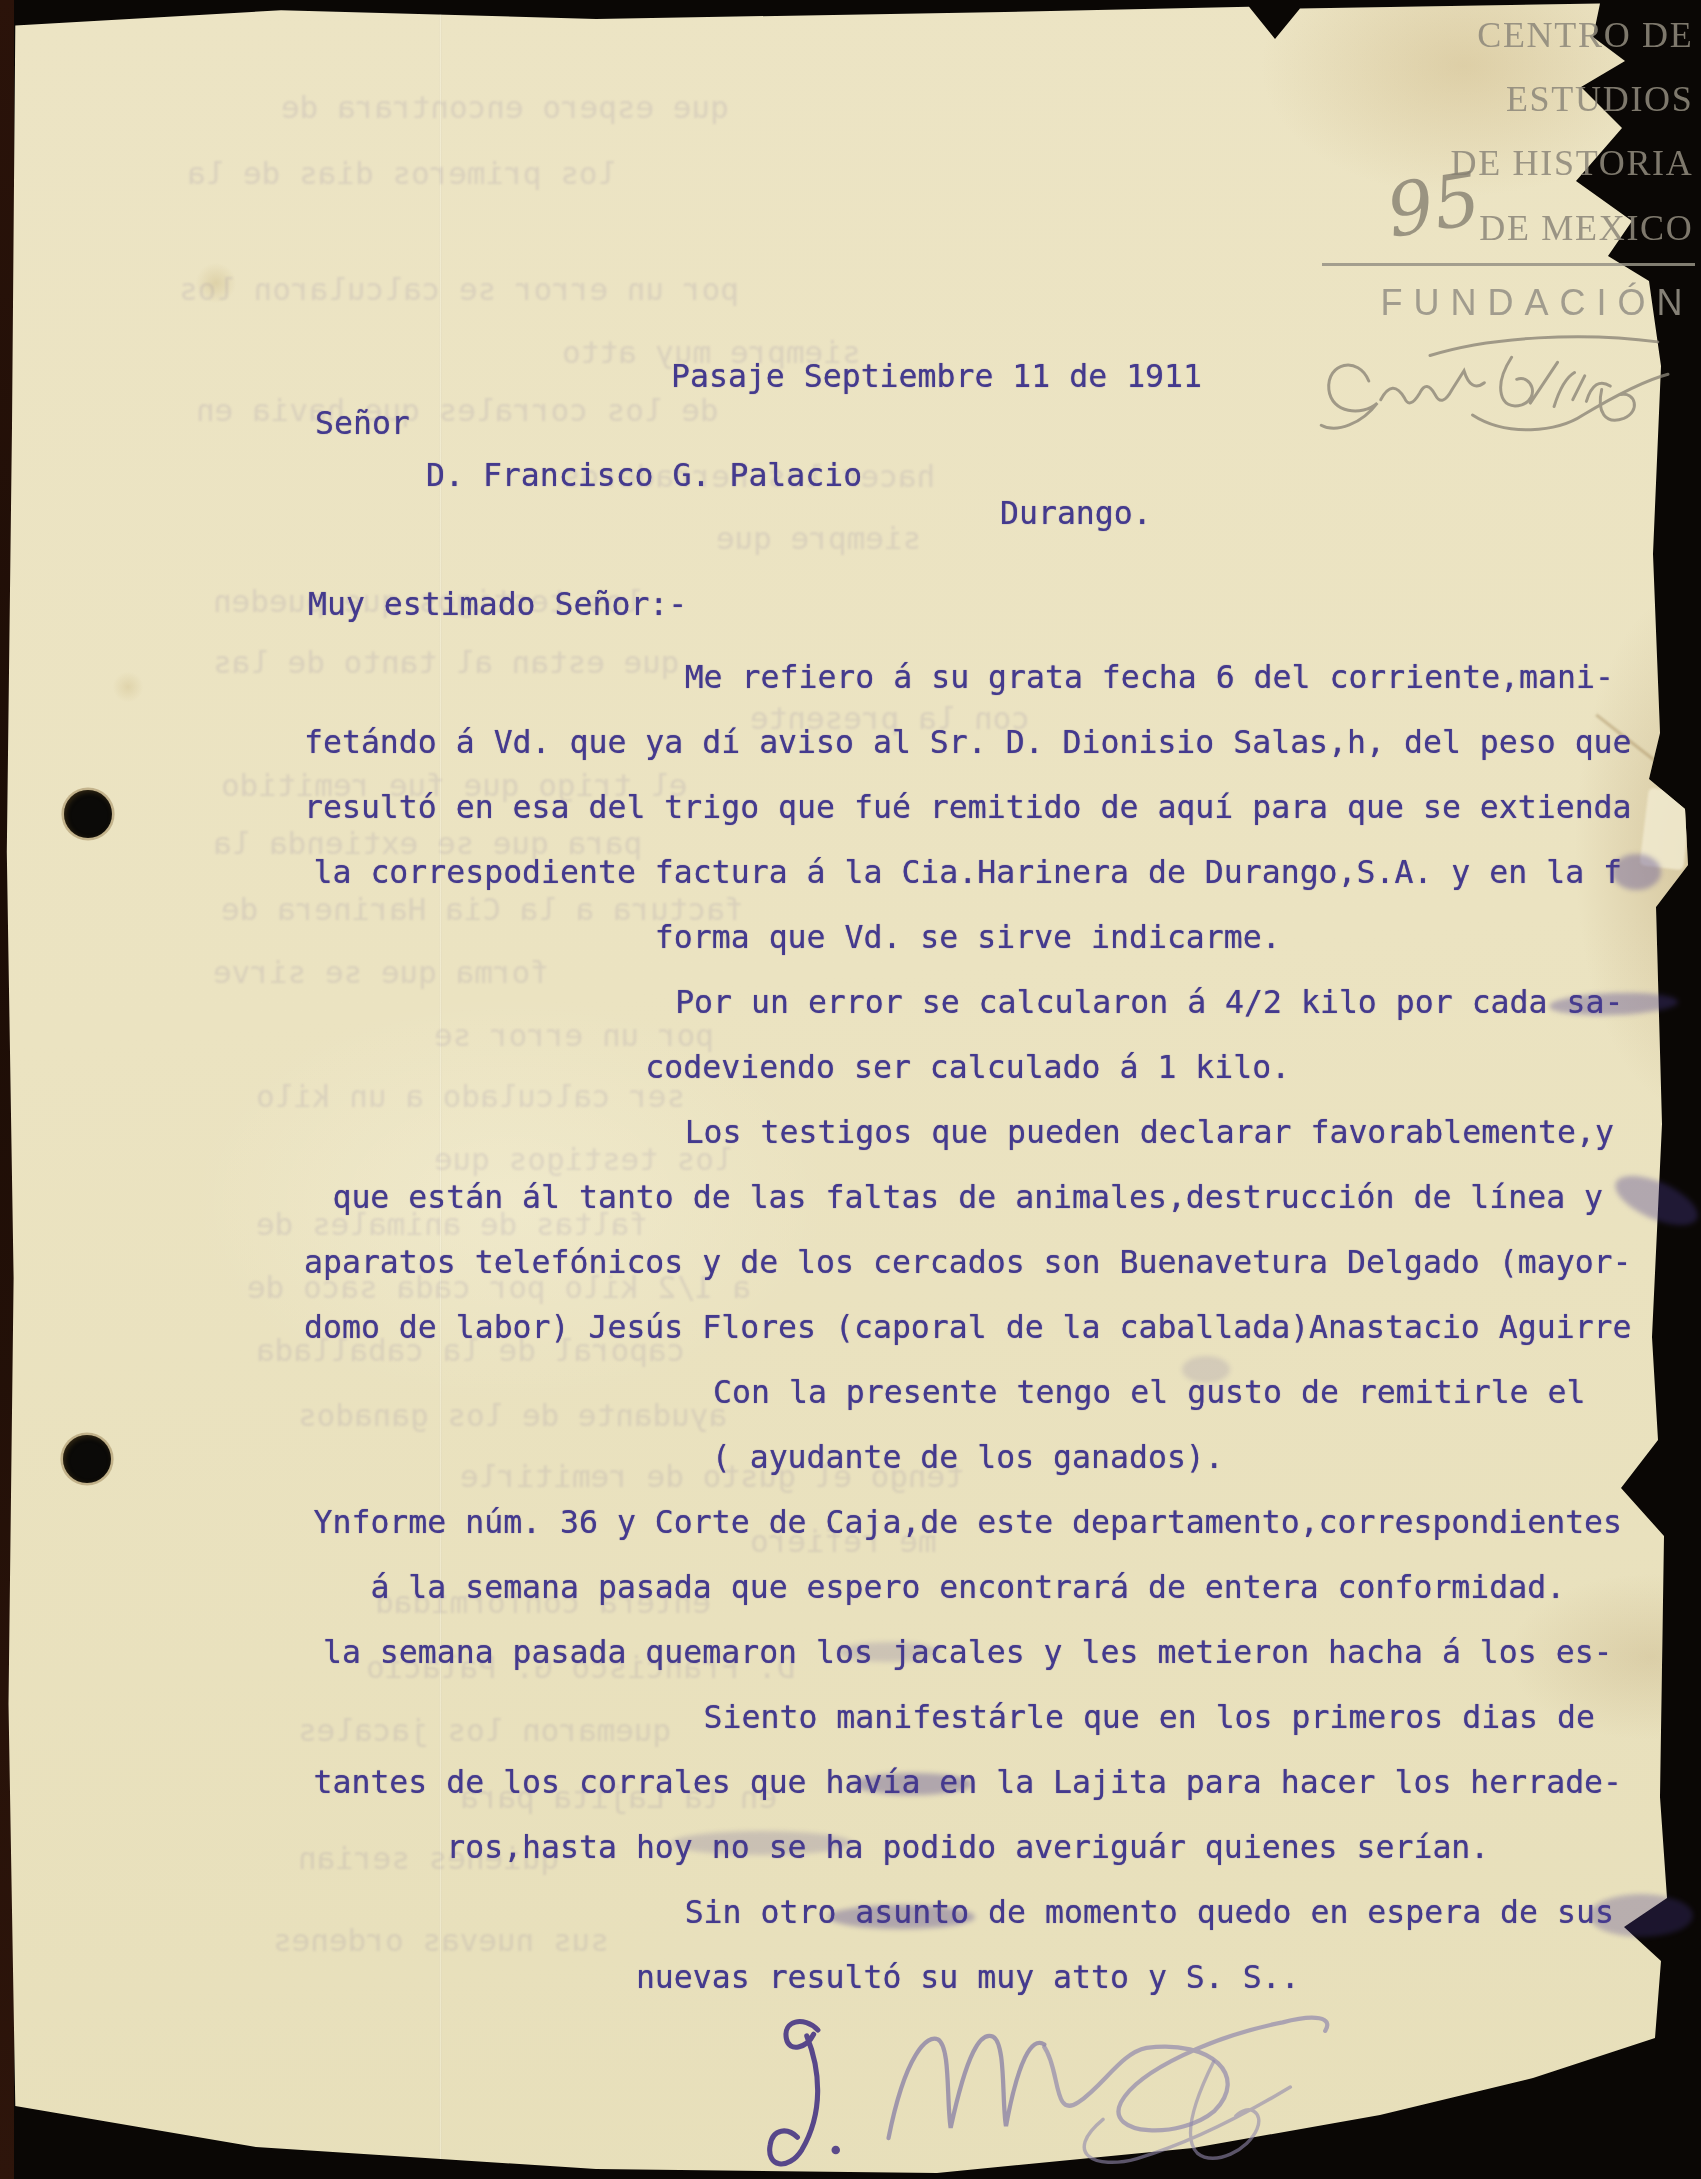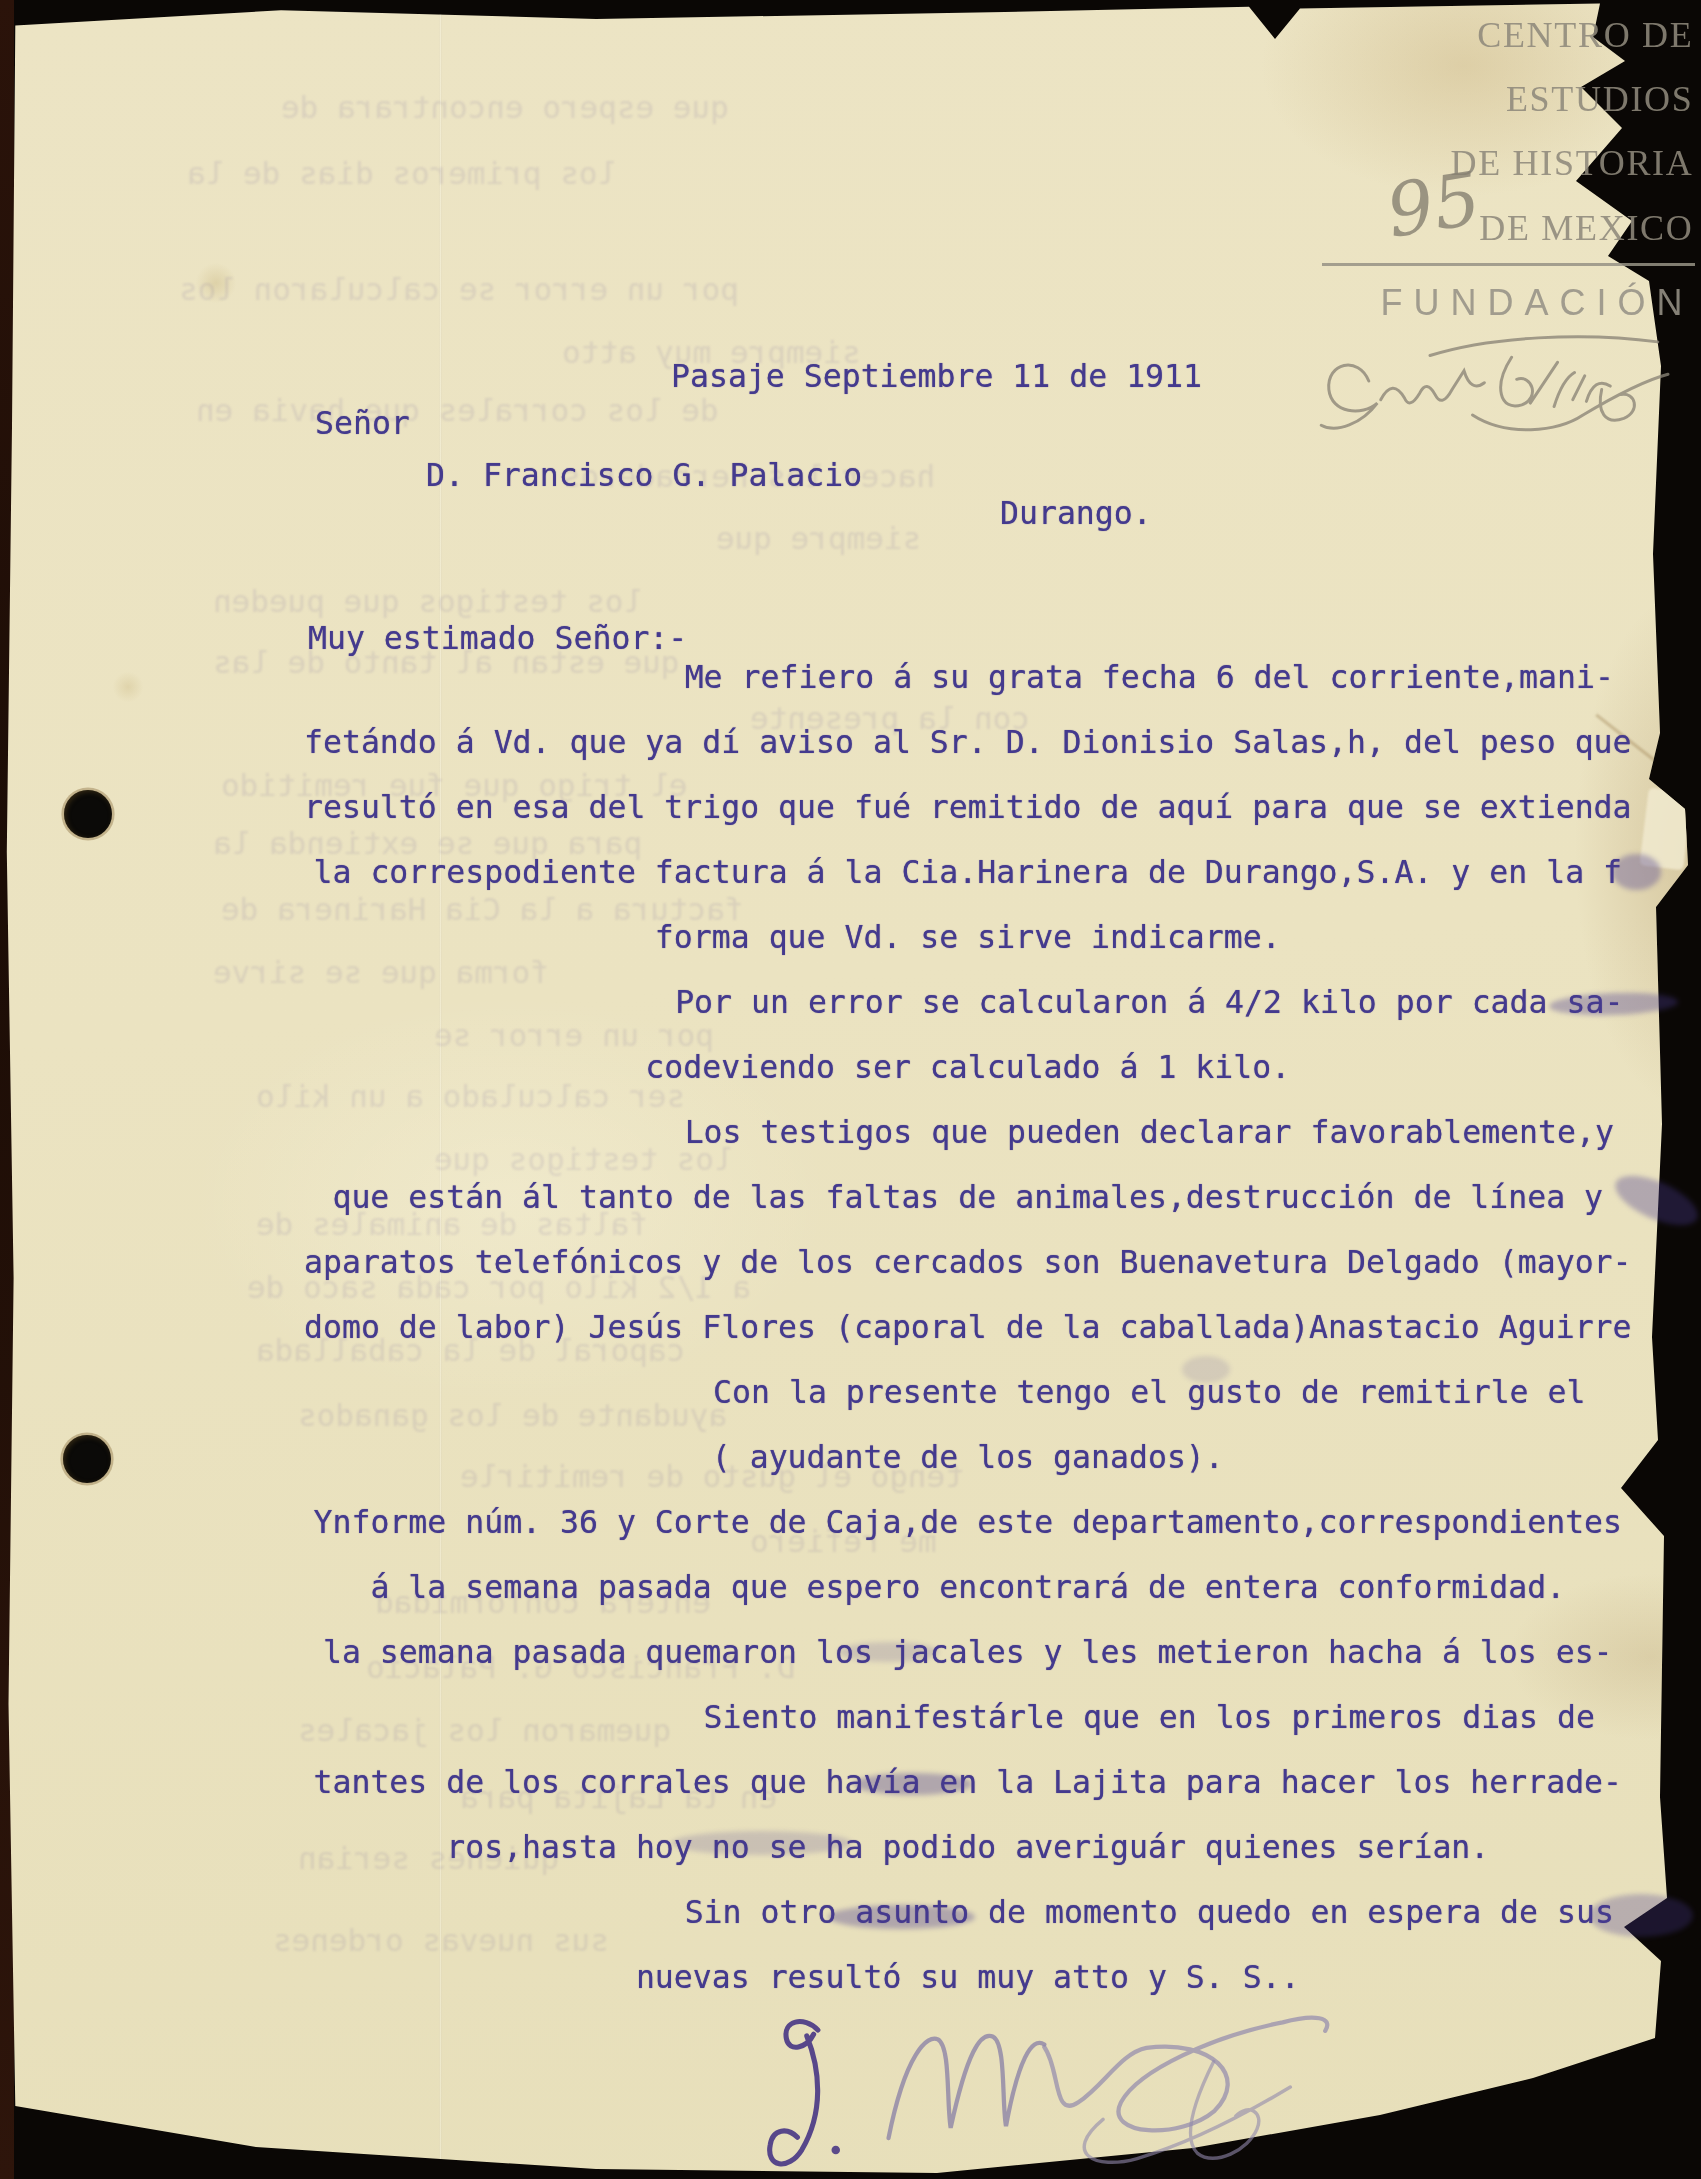--- a/index.html
+++ b/index.html
@@ -107,21 +107,21 @@
     <div class="bleed" style="left: 298px; top: 1712px;">quemaron los jacales</div>
     <div class="bleed" style="left: 460px; top: 1779px;">en la Lajita para</div>
     <div class="bleed" style="left: 298px; top: 1840px;">quienes serian</div>
     <div class="bleed" style="left: 273px; top: 1922px;">sus nuevas ordenes</div>
   </div>
 
 <div class="typed" style="left:671px;top:361px;">Pasaje Septiembre 11 de 1911</div>
 <div class="typed" style="left:315px;top:408px;">Señor</div>
 <div class="typed" style="left:426px;top:460px;">D. Francisco G. Palacio</div>
 <div class="typed" style="left:1000px;top:498px;">Durango.</div>
-<div class="typed" style="left:308px;top:623px;">Muy estimado Señor:-</div>
+<div class="typed" style="left:308px;top:589px;">Muy estimado Señor:-</div>
 <div class="lines-host">
     <div class="typed-line indent">Me refiero á su grata fecha 6 del corriente,mani-</div>
     <div class="typed-line">fetándo á Vd. que ya dí aviso al Sr. D. Dionisio Salas,h, del peso que</div>
     <div class="typed-line">resultó en esa del trigo que fué remitido de aquí para que se extienda</div>
     <div class="typed-line">la correspodiente factura á la Cia.Harinera de Durango,S.A. y en la f</div>
     <div class="typed-line">forma que Vd. se sirve indicarme.</div>
     <div class="typed-line indent">Por un error se calcularon á 4/2 kilo por cada sa-</div>
     <div class="typed-line">codeviendo ser calculado á 1 kilo.</div>
     <div class="typed-line indent">Los testigos que pueden declarar favorablemente,y</div>
     <div class="typed-line">que están ál tanto de las faltas de animales,destrucción de línea y</div>

